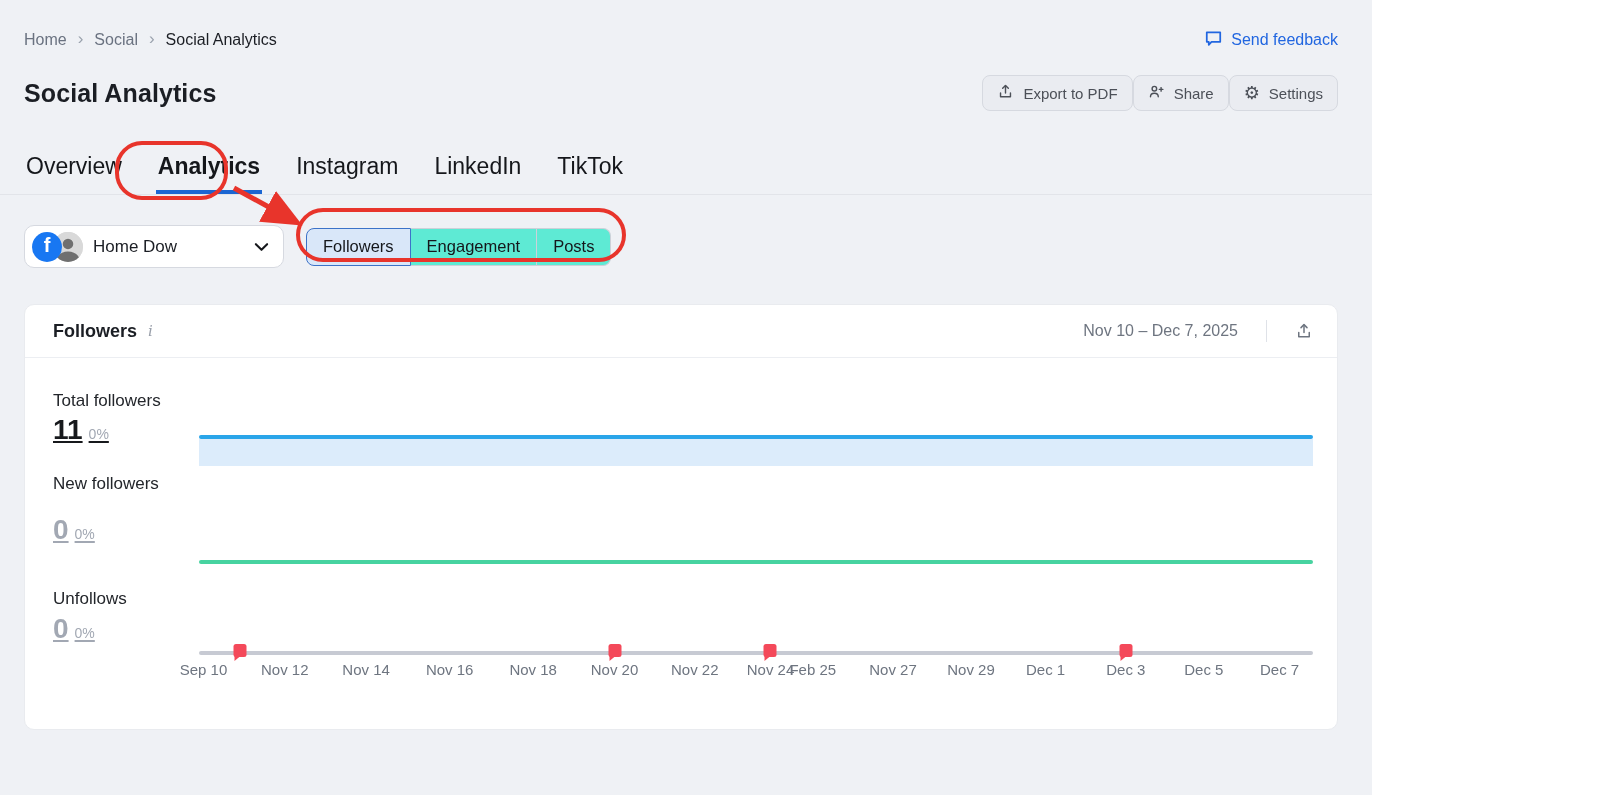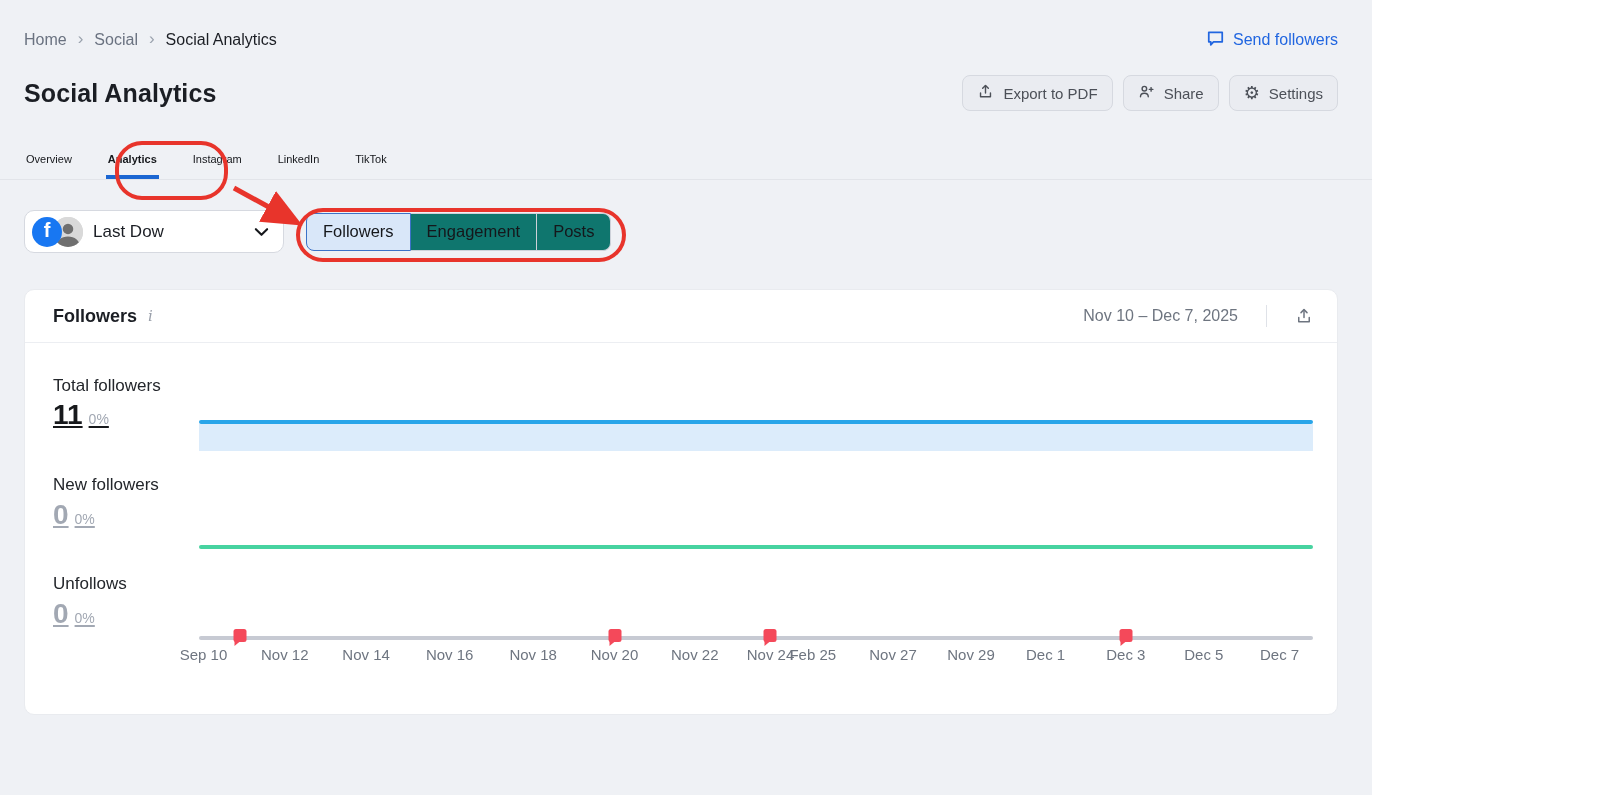--- a/index.html
+++ b/index.html
@@ -11,39 +11,39 @@
   .topbar { display:flex; justify-content:space-between; align-items:center; padding:28px 34px 0 24px; }
   .breadcrumb { display:flex; align-items:center; gap:11px; font-size:16px; color:#6a7280; }
   .crumb { cursor:pointer; }
   .crumb-current { color:#1b1e24; }
   .crumb-sep { color:#9aa2ad; font-size:17px; line-height:1; padding-bottom:2px; }
   .feedback { display:flex; align-items:center; gap:8px; color:#2166e0; font-size:16px; font-weight:500; cursor:pointer; }
 
   
   .title-row { display:flex; justify-content:space-between; align-items:center; padding:24px 34px 0 24px; }
   .page-title { font-size:25px; font-weight:700; letter-spacing:.1px; }
-  .hbtns { display:flex; gap:10px; }
+  .hbtns { display:flex; }
   .hbtn { display:inline-flex; align-items:center; gap:9px; background:#eaecf1; border:1px solid #d6d9e0; border-radius:8px; height:36px; padding:0 14px; font-size:15px; color:#4c5058; cursor:pointer; }
   .hbtn .gear-glyph { font-size:18px; line-height:1; }
 
   
   .tabs-wrap { margin-top:40px; border-bottom:1px solid #e2e4e9; padding:0 34px 0 24px; }
   .tabs { display:flex; gap:32px; }
-  .tab { font-size:11px; color:#15171b; padding:2px 2px 14px; cursor:pointer; }
+  .tab { font-size:23px; color:#15171b; padding:2px 2px 14px; cursor:pointer; }
   .tab.active { font-weight:700; border-bottom:4px solid #1b66d2; padding-bottom:10px; }
 
   
   .controls-row { display:flex; align-items:center; padding:30px 34px 0 24px; }
   .profile-select { width:260px; height:43px; background:#fff; border:1px solid #d6d9e0; border-radius:10px; display:flex; align-items:center; padding:0 14px 0 7px; cursor:pointer; }
   .fb-badge { width:30px; height:30px; border-radius:50%; background:#1877f2; color:#fff; font-weight:700; font-size:20px; display:flex; align-items:center; justify-content:center; position:relative; z-index:2; flex:none; }
   .fb-badge span { transform:translateY(-1px); }
   .avatar { width:30px; height:30px; border-radius:50%; margin-left:-9px; overflow:hidden; background:#d8d8d8; flex:none; position:relative; z-index:1; }
   .profile-name { margin-left:10px; font-size:17px; flex:1; }
   .segmented { display:flex; margin-left:22px; }
-  .seg { border:1px solid #cdd1d9; background:#0f766e; height:38px; display:inline-flex; align-items:center; padding:0 16px; font-size:16.5px; color:#15171b; cursor:pointer; }
+  .seg { border:1px solid #cdd1d9; background:#5eead4; height:38px; display:inline-flex; align-items:center; padding:0 16px; font-size:16.5px; color:#15171b; cursor:pointer; }
   .seg + .seg { border-left:none; }
   .seg:first-child { border-radius:8px 0 0 8px; }
   .seg:last-child { border-radius:0 8px 8px 0; }
   .seg.active { background:#d9e7f9; border:1px solid #3c72c8; }
   .seg.active + .seg { border-left:none; }
   .daterange-btn { margin-left:auto; height:40px; background:#fff; border:1px solid #d6d9e0; border-radius:10px; display:inline-flex; align-items:center; gap:10px; padding:0 15px; font-size:16px; color:#15171b; cursor:pointer; }
 
   
   .card { margin:36px 34px 0 24px; background:#fff; border:1px solid #e9ebef; border-radius:10px; height:426px; position:relative; }
   .card-header { display:flex; align-items:center; height:53px; padding:0 24px 0 28px; border-bottom:1px solid #eceef2; }
@@ -89,21 +89,21 @@
       <span class="crumb">Social</span>
       <span class="crumb-sep">›</span>
       <span class="crumb-current">Social Analytics</span>
     </div>
     <div class="feedback">
       <span class="ico">
         <svg width="19" height="19" viewBox="0 0 24 24" fill="none" stroke="#2166e0" stroke-width="2.2" stroke-linejoin="round">
           <path d="M3.5 5.5 h17 v12 h-11 l-3.5 3.8 v-3.8 h-2.5 z"></path>
         </svg>
       </span>
-      <span>Send followers</span>
+      <span>Send feedback</span>
     </div>
   </div>
 
   <div class="title-row">
     <h1 class="page-title">Social Analytics</h1>
     <div class="hbtns">
       <button class="hbtn">
         <span class="ico">
           <svg width="17" height="17" viewBox="0 0 24 24" fill="none" stroke="#4c5058" stroke-width="2" stroke-linecap="round" stroke-linejoin="round">
             <path d="M12 14V4"></path>
@@ -146,21 +146,21 @@
       <span class="fb-badge">
           <span>f</span>
         </span>
       <span class="avatar">
         <svg width="30" height="30" viewBox="0 0 24 24">
           <rect width="24" height="24" fill="#d9d9d9"></rect>
           <circle cx="12" cy="9.5" r="4.2" fill="#6f6f6f"></circle>
           <path d="M2.5 24c0-5.5 4.3-8.4 9.5-8.4s9.5 2.9 9.5 8.4z" fill="#6f6f6f"></path>
         </svg>
       </span>
-      <span class="profile-name">Last Dow</span>
+      <span class="profile-name">Home Dow</span>
       <span class="ico">
         <svg width="15" height="10" viewBox="0 0 16 10" fill="none" stroke="#15171b" stroke-width="2.2" stroke-linecap="round" stroke-linejoin="round">
           <path d="M2 2l6 6 6-6"></path>
         </svg>
       </span>
     </div>
 
     <div class="segmented">
       <div class="seg active">Followers</div>
       <div class="seg">Engagement</div>
@@ -184,21 +184,21 @@
           </svg>
         </span>
       </div>
     </div>
 
     <div class="chart-body">
 
       <div class="m-label" style="top:33px">Total followers</div>
       <div class="m-value" style="top:56px"><span>11</span><span class="pct">0%</span></div>
 
-      <div class="m-label" style="top:132px">New followers</div>
+      <div class="m-label" style="top:116px">New followers</div>
       <div class="m-value muted" style="top:156px"><span>0</span><span class="pct">0%</span></div>
 
       <div class="m-label" style="top:231px">Unfollows</div>
       <div class="m-value muted" style="top:255px"><span>0</span><span class="pct">0%</span></div>
 
       <div class="chart-area">
         <div class="band-blue"></div>
         <div class="line line-blue"></div>
         <div class="line line-green"></div>
         <div class="line line-axis"></div>

